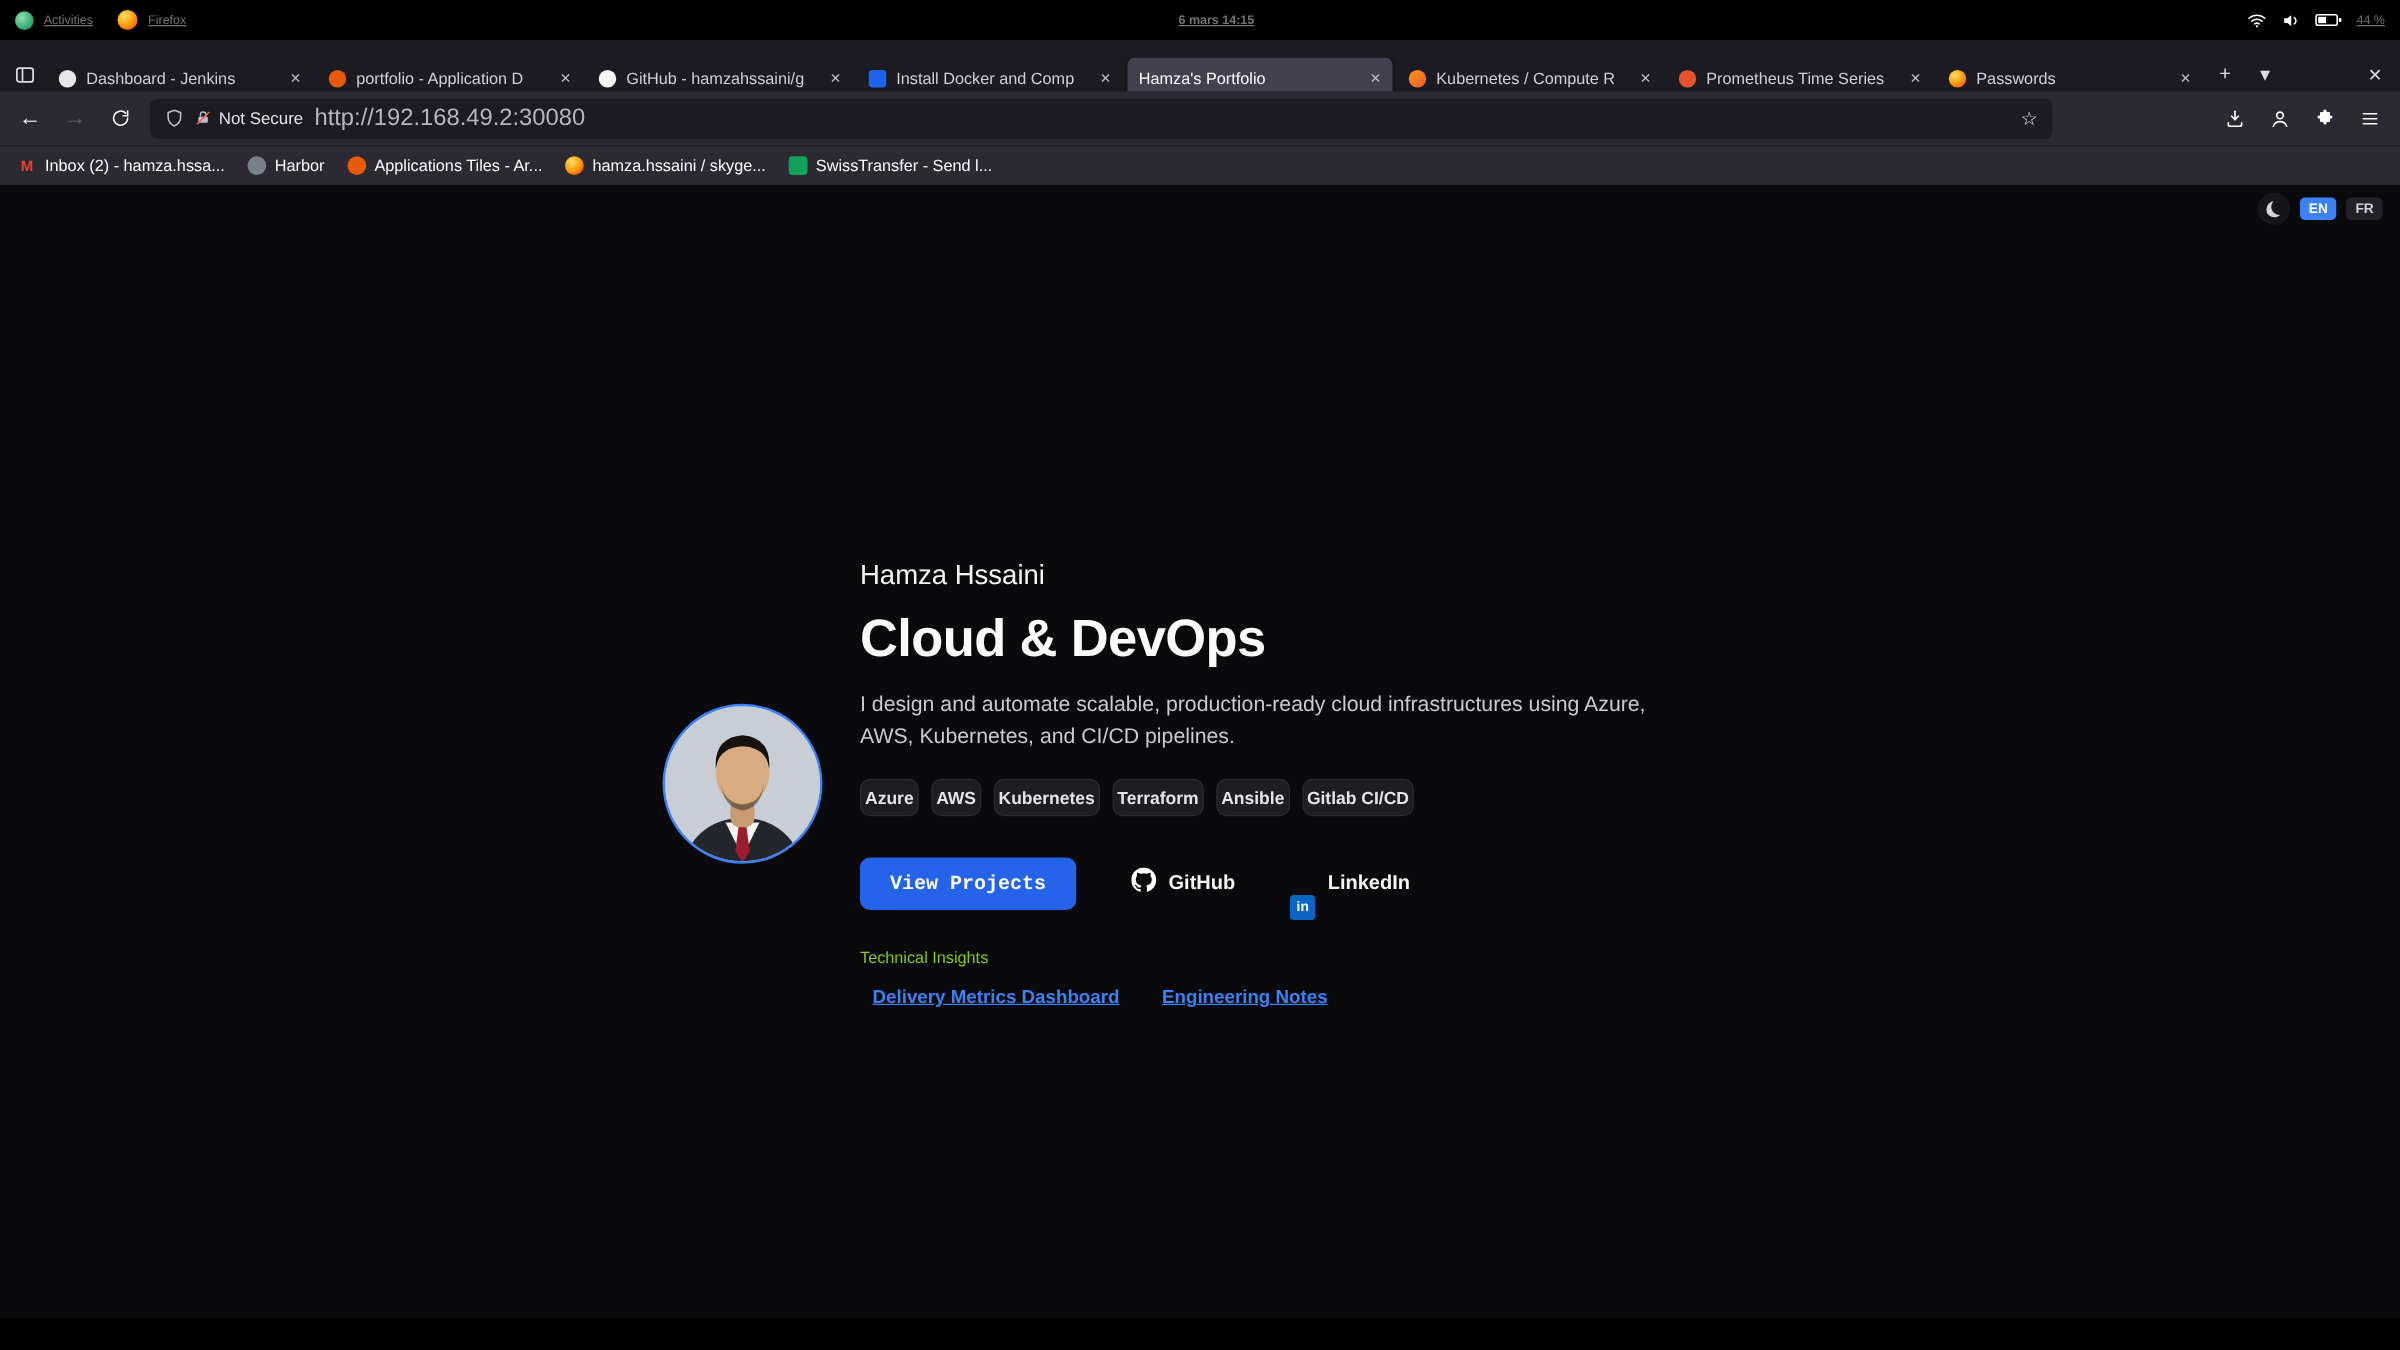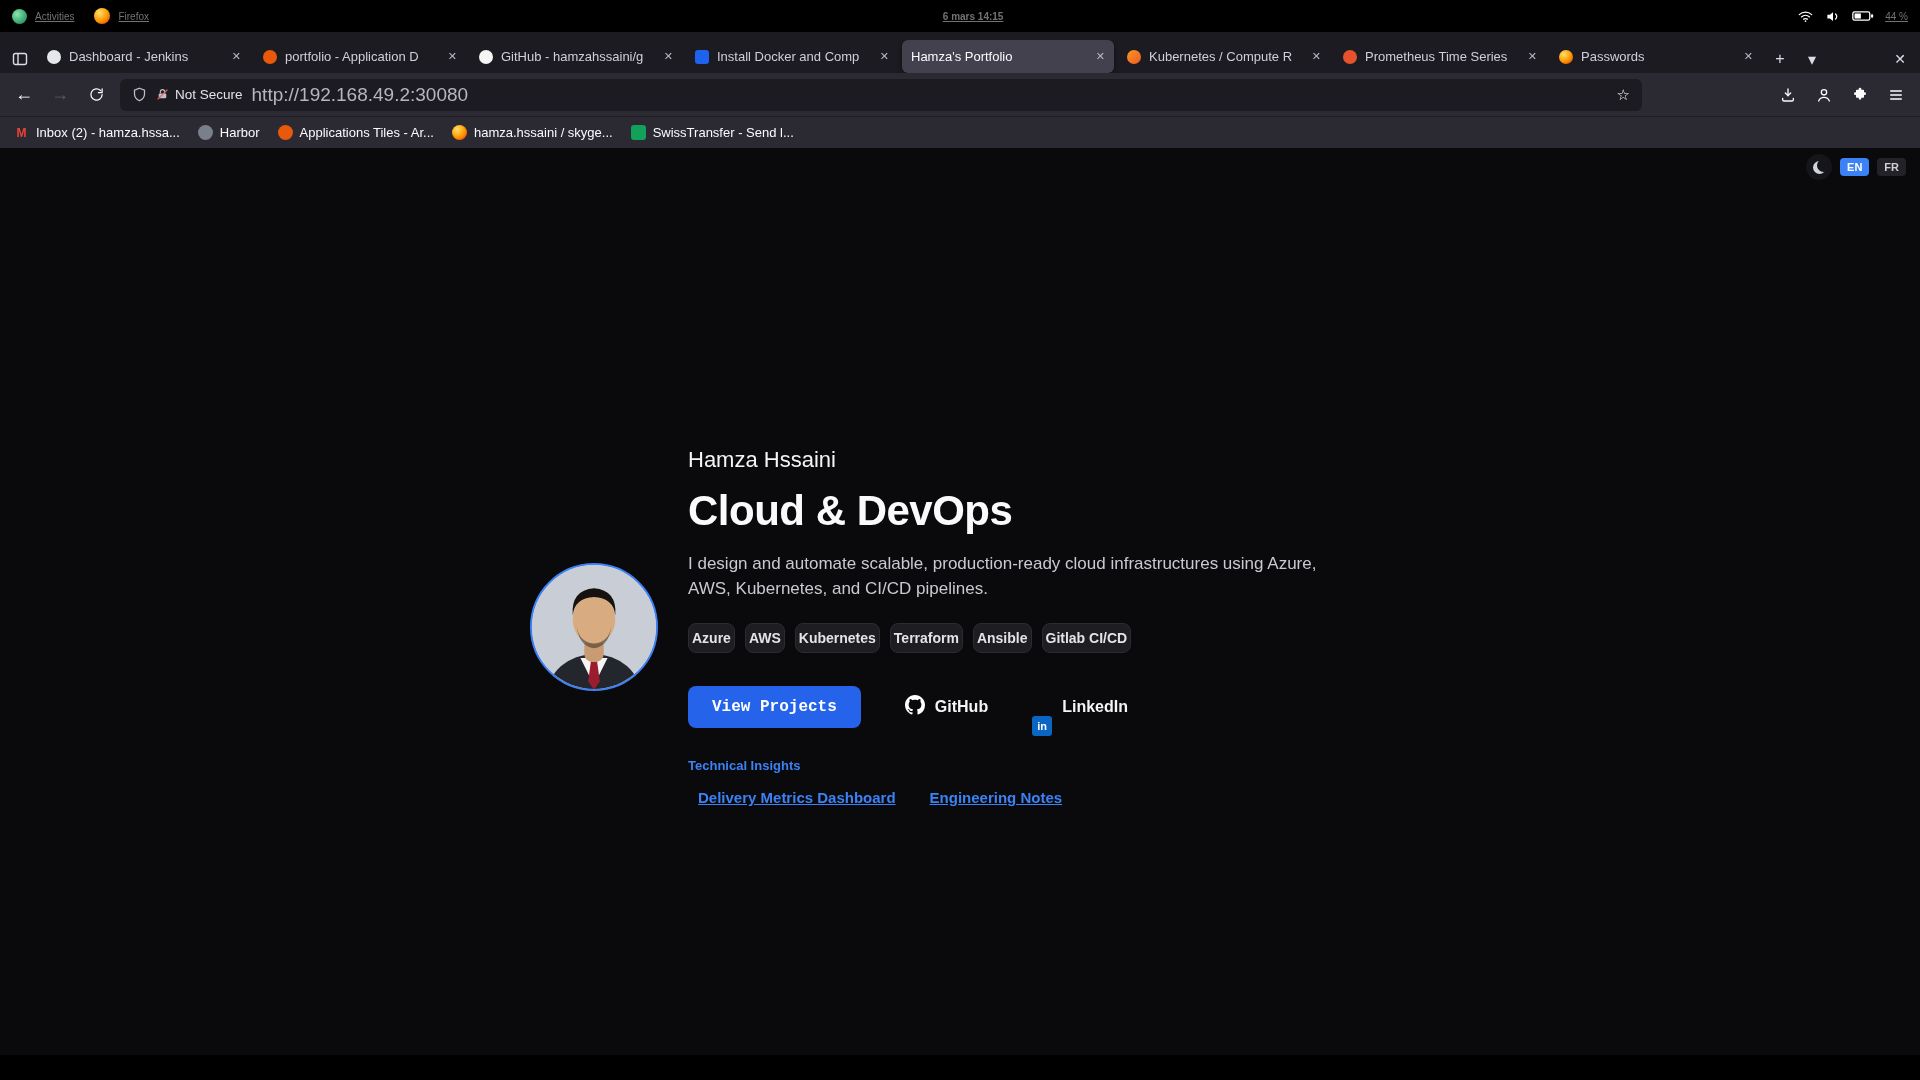--- a/index.html
+++ b/index.html
@@ -14,22 +14,22 @@
   .sys-item { display:flex; gap:8px; align-items:center; }
   .act-dot { width:15px; height:15px; border-radius:50%;
              background:radial-gradient(circle at 35% 35%, #8be3b0, #2f9e69 70%); }
   .ff-circle { width:16px; height:16px; border-radius:50%;
                background:radial-gradient(circle at 35% 30%, #ffe066, #ff9500 55%, #e3350d 95%); }
   .sys-center { font-weight:700; }
   .sys-right { display:flex; gap:11px; align-items:center; }
   .sys-right svg { display:block; }
 
   
-  .tabstrip { height:41px; background:#1c1b22; display:flex; align-items:flex-end;
-              padding:0 6px; gap:4px; flex:none; }
+  .tabstrip { height:41px; background:#1c1b22; display:flex; align-items:flex-start;
+              padding:14px 6px; gap:4px; flex:none; }
   .tstrip-btn { width:28px; height:28px; display:flex; align-items:center; justify-content:center;
                 color:#dcdce4; font-size:16px; border-radius:4px; flex:none; }
   .tabs { display:flex; align-items:center; gap:4px; overflow:hidden; }
   .tab { display:flex; align-items:center; gap:8px; width:212px; height:33px; padding:0 9px;
          border-radius:6px; color:#cfcfd8; font-size:13px; flex:none; }
   .tab.active { background:#42414d; color:#fbfbfe; box-shadow:0 1px 4px rgba(0,0,0,.5); }
   .ttitle { flex:1; min-width:0; overflow:hidden; white-space:nowrap; }
   .tclose { font-size:11px; color:#b9b9c2; flex:none; }
   .ticon { width:14px; height:14px; border-radius:50%; flex:none; display:flex;
            align-items:center; justify-content:center; }
@@ -88,21 +88,21 @@
   .pills { display:flex; gap:10px; margin-bottom:24px; }
   .pill { background:#1d1d22; border:1px solid #2b2b31; color:#e4e4e7; font-size:14px;
           font-weight:700; padding:6px 3px; border-radius:8px; white-space:nowrap; }
   .ctas { display:flex; align-items:center; gap:44px; margin-bottom:22px; }
   .btn-primary { background:#2563eb; color:#fff; font-size:16px; font-weight:700;
                  padding:12px 24px; border-radius:8px; border:none; font-family:Liberation Mono, monospace; }
   .btn-ghost { display:flex; align-items:center; gap:10px; background:none; border:none;
                color:#f4f4f5; font-size:16px; font-weight:700; font-family:inherit; }
   .li-mark { width:20px; height:20px; background:#0a66c2; border-radius:3px; color:#fff;
              font-size:11px; font-weight:700; display:flex; align-items:center; justify-content:center;margin-top:39px; }
-  .insights { font-size:13px; font-weight:700; color:#3b82f6; margin-bottom:16px; }
+  .insights { font-size:13px; font-weight:400; color:#84cc16; margin-bottom:16px; }
   .ilinks { display:flex; gap:34px; padding-left:10px; }
   .ilink { color:#3b82f6; font-size:15px; font-weight:700; }
 
   .bottom-strip { height:25px; background:#000; flex:none; }
 </style>
 </head>
 <body>
 
 <div class="screen">
 

